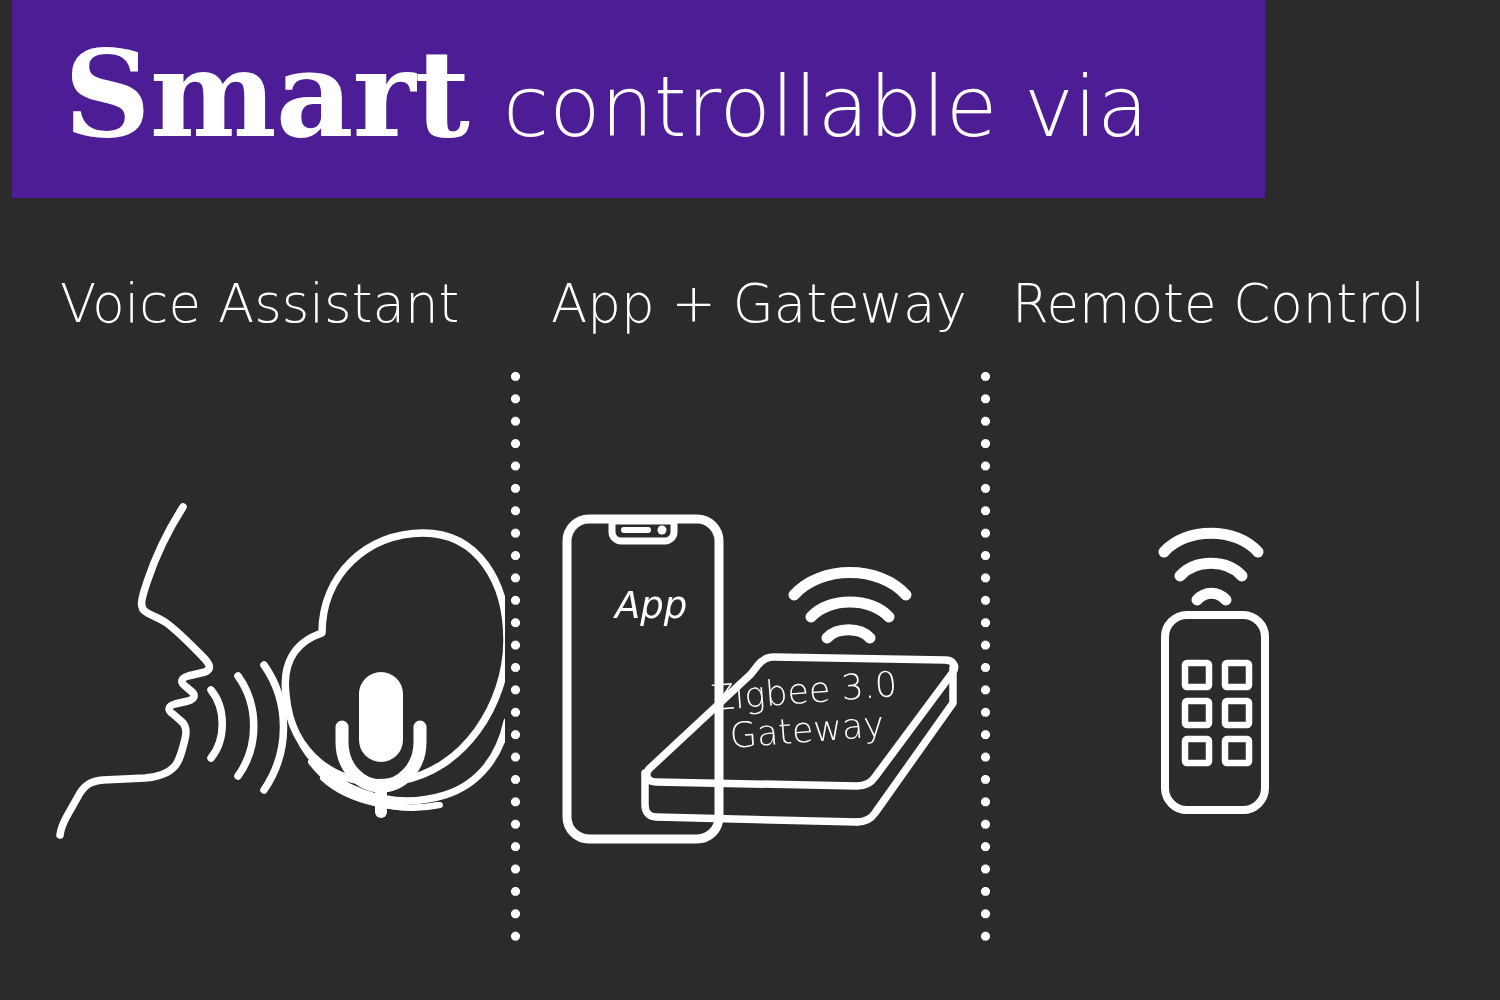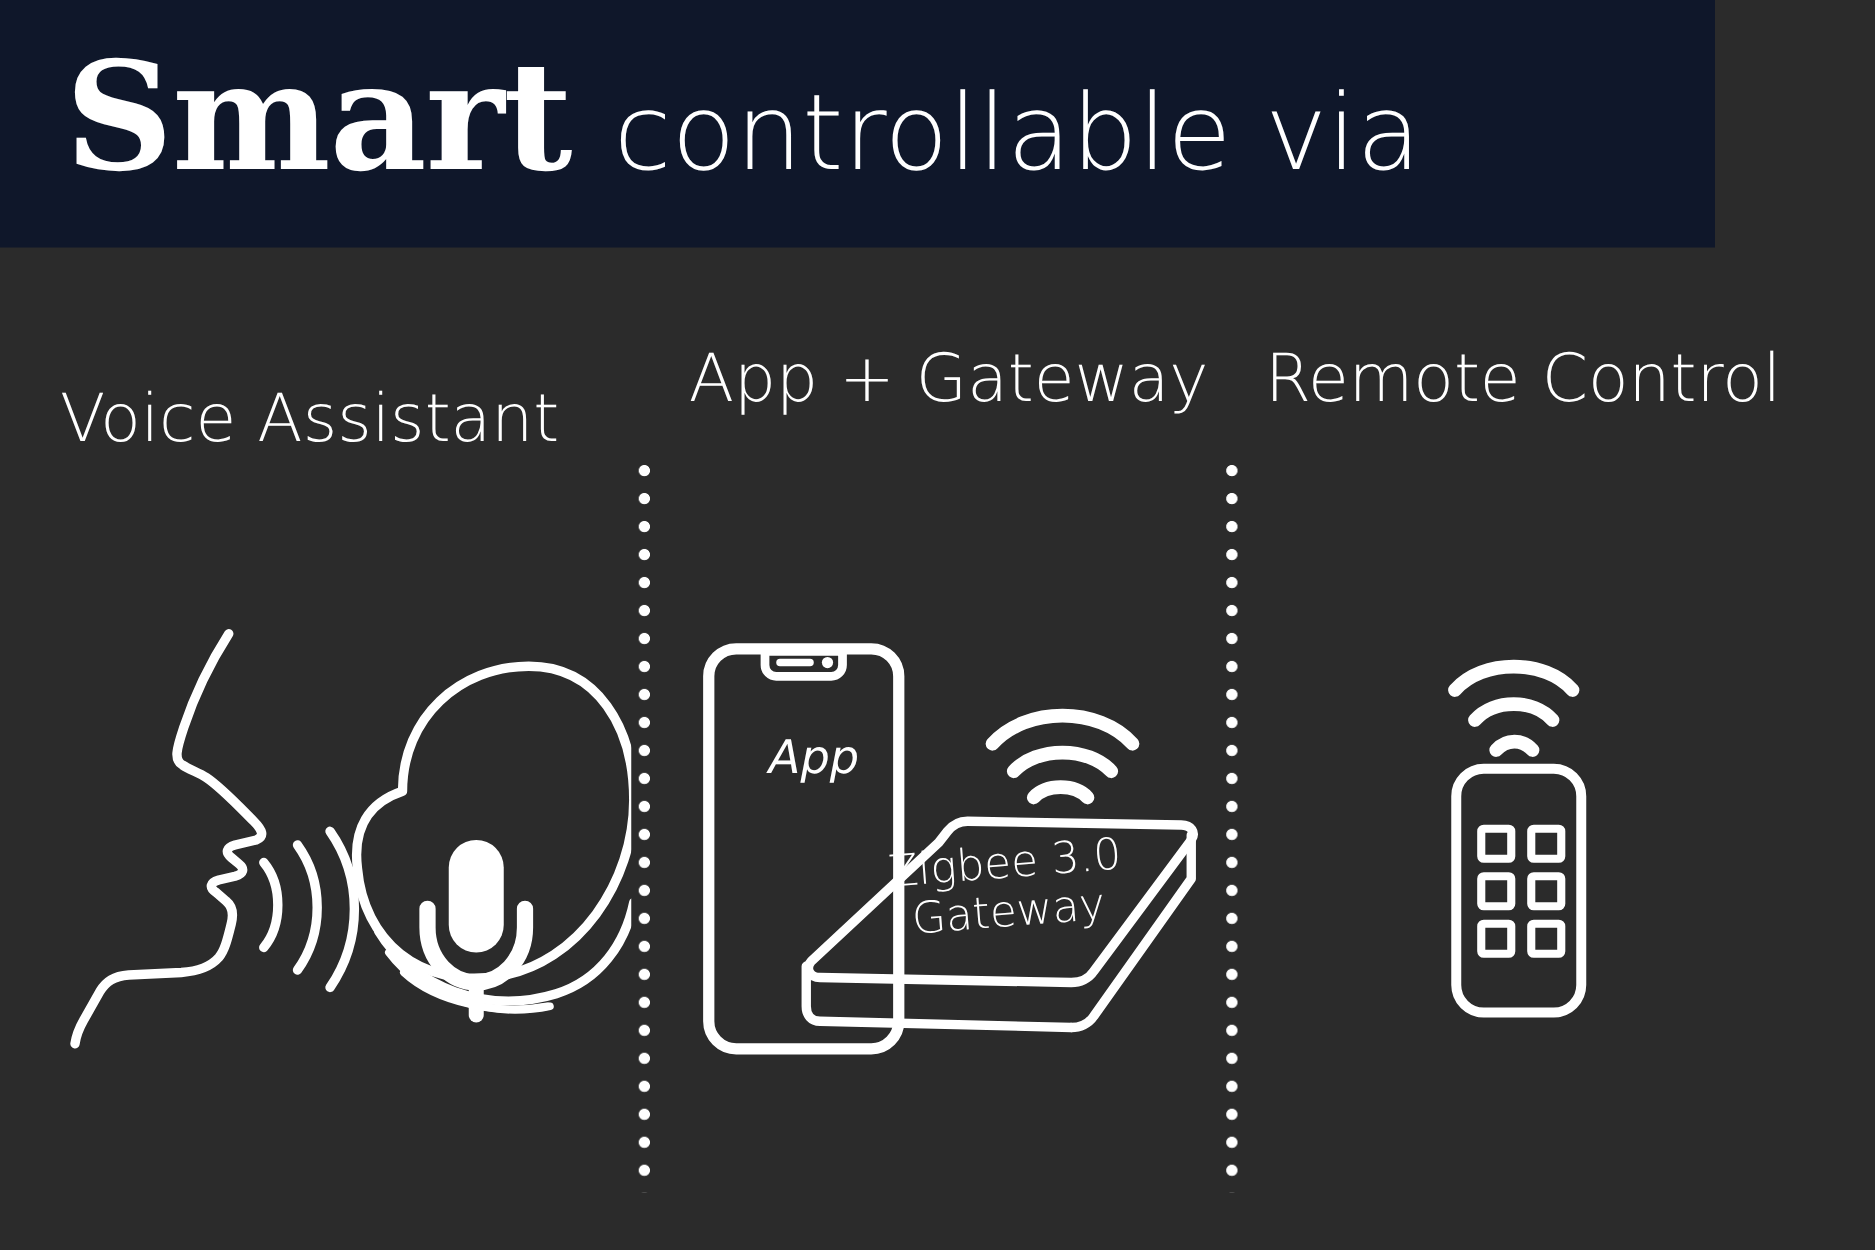--- a/index.html
+++ b/index.html
@@ -12,25 +12,25 @@
     width: 1500px;
     height: 1000px;
     background: #2b2b2b;
     overflow: hidden;
     font-family: "DejaVu Sans", "Liberation Sans", sans-serif;
   }
 
   
   #banner {
     position: absolute;
-    left: 0;
+    left: 12px;
     top: 0;
-    width: 1372px;
+    width: 1253px;
     height: 198px;
-    background: #0f172a;
+    background: #4c1d95;
   }
   #banner-text {
     position: absolute;
     left: 52px;
     top: 34px;
     white-space: nowrap;
     line-height: 1;
   }
   .title-strong {
     font-family: "DejaVu Serif", "Liberation Serif", serif;
@@ -53,21 +53,21 @@
   
   .col-heading {
     position: absolute;
     font-family: "DejaVu Sans", "Liberation Sans", sans-serif;
     font-weight: 300;
     font-size: 53px;
     color: #ffffff;
     white-space: nowrap;
     line-height: 1;
   }
-  #heading-voice   { left: 48px;   top: 277px; margin-top: 32px; }
+  #heading-voice   { left: 60px;   top: 277px; }
   #heading-app     { left: 551px;  top: 277px; }
   #heading-remote  { left: 1012px; top: 277px; }
 
   
   .divider {
     position: absolute;
     top: 372px;
     width: 9px;
     height: 582px;
     background-image: radial-gradient(circle at 4.5px 4.5px, #ffffff 4.2px, rgba(255,255,255,0) 4.8px);

